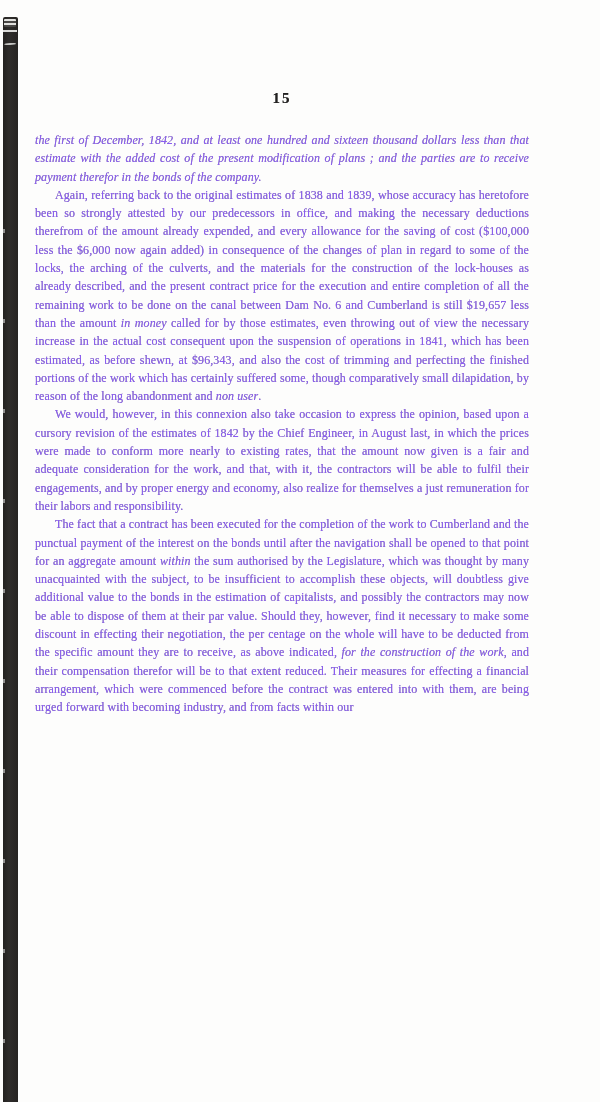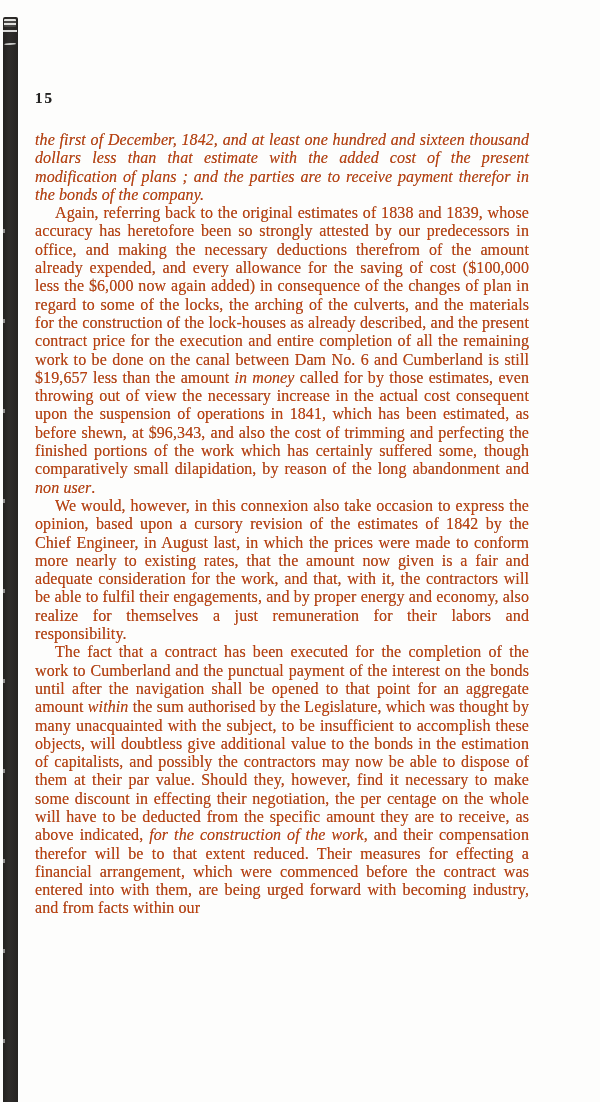--- a/index.html
+++ b/index.html
@@ -68,34 +68,34 @@
   }
 
   
   .content {
     position: absolute;
     left: 35px;
     top: 90px;
     width: 494px;
   }
   .page-number {
-    text-align: left;
+    text-align: center;
     font-size: 15px;
     font-weight: bold;
     letter-spacing: 2px;
     color: #222120;
     margin-bottom: 24px;
     text-shadow: 0 0 0.5px rgba(20,20,20,0.55);
   }
   .body-text p {
     margin: 0;
     text-align: justify;
-    font-size: 16px;
+    font-size: 12px;
     line-height: 18.3px;
-    color: #c2410c;
+    color: #8b5cf6;
     letter-spacing: 0.1px;
     text-shadow: 0 0 0.5px rgba(25,25,25,0.5);
   }
   .body-text p.indent {
     text-indent: 20px;
   }
   .body-text em {
     font-style: italic;
   }
 </style>

